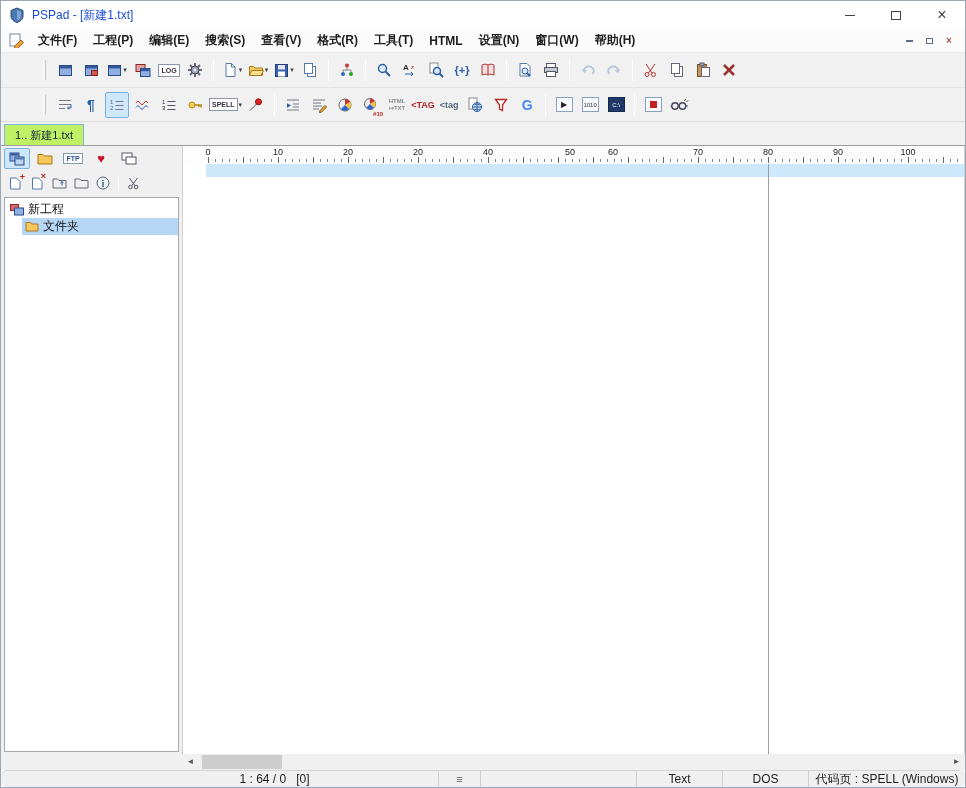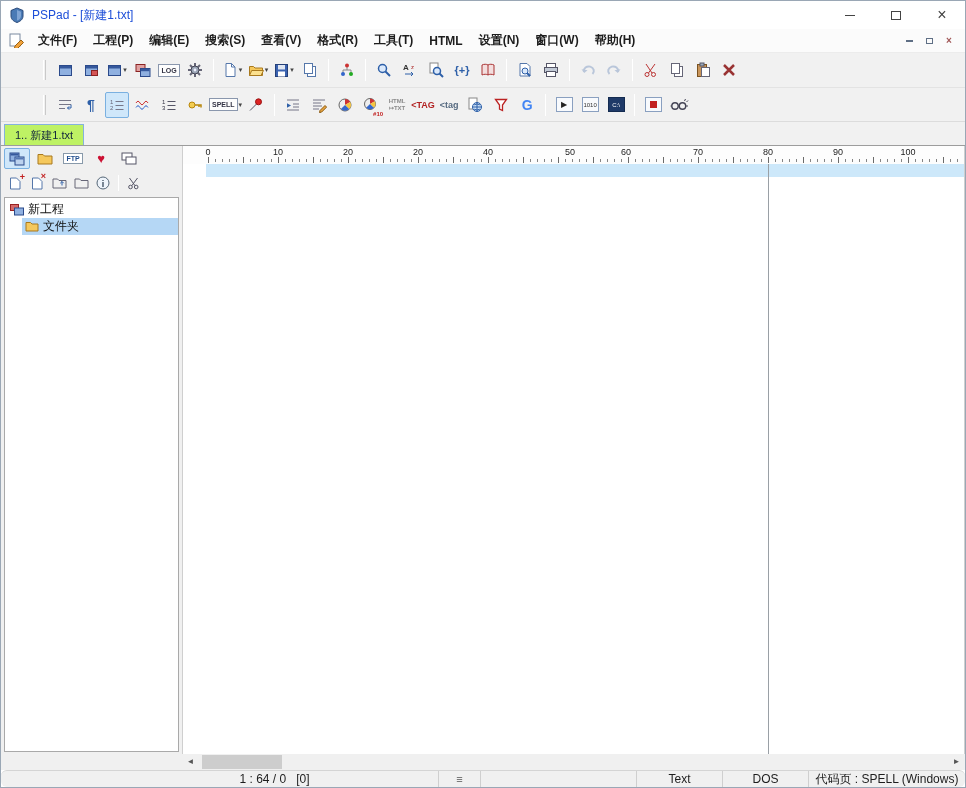--- a/index.html
+++ b/index.html
@@ -567,21 +567,21 @@
     </div>
 
     <div class="editor">
       <div class="ruler">
         <span class="ruler-num" style="left:25px">0</span>
         <span class="ruler-num" style="left:95px">10</span>
         <span class="ruler-num" style="left:165px">20</span>
         <span class="ruler-num" style="left:235px">20</span>
         <span class="ruler-num" style="left:305px">40</span>
         <span class="ruler-num" style="left:387px">50</span>
-        <span class="ruler-num" style="left:443px">60</span>
+        <span class="ruler-num" style="left:430px">60</span>
         <span class="ruler-num" style="left:515px">70</span>
         <span class="ruler-num" style="left:585px">80</span>
         <span class="ruler-num" style="left:655px">90</span>
         <span class="ruler-num" style="left:725px">100</span>
         <span class="ticks-minor"></span>
         <span class="ticks-major"></span>
       </div>
       <div class="canvas">
         <div class="current-line"></div>
         <div class="margin-line"></div>

